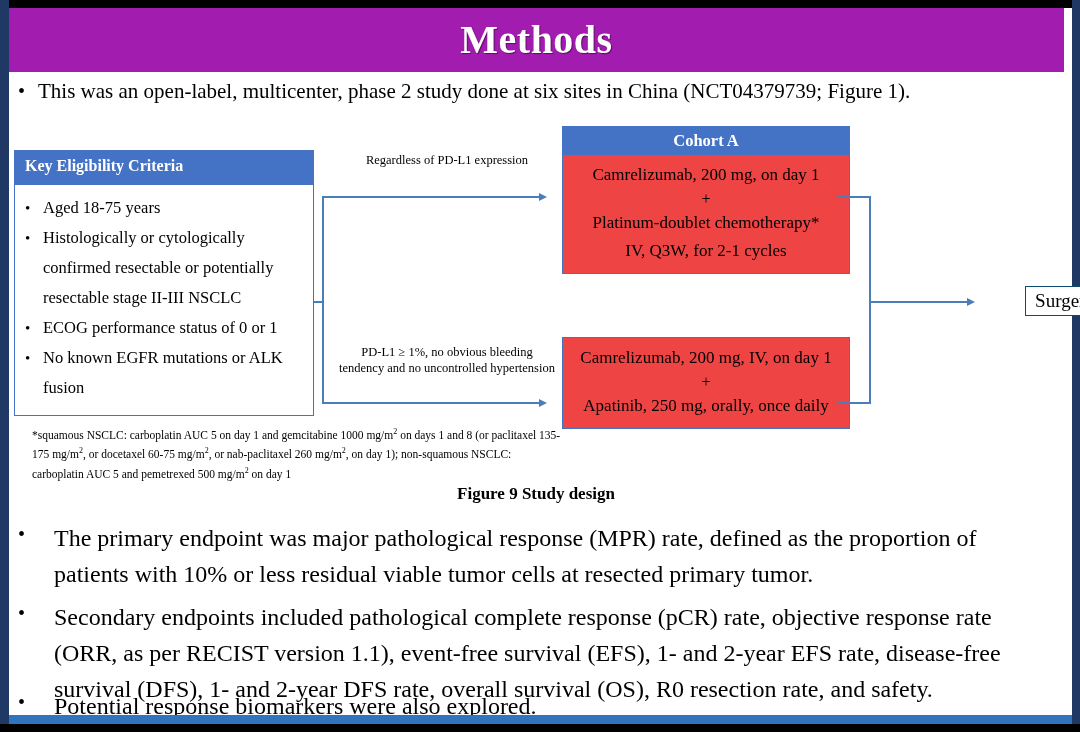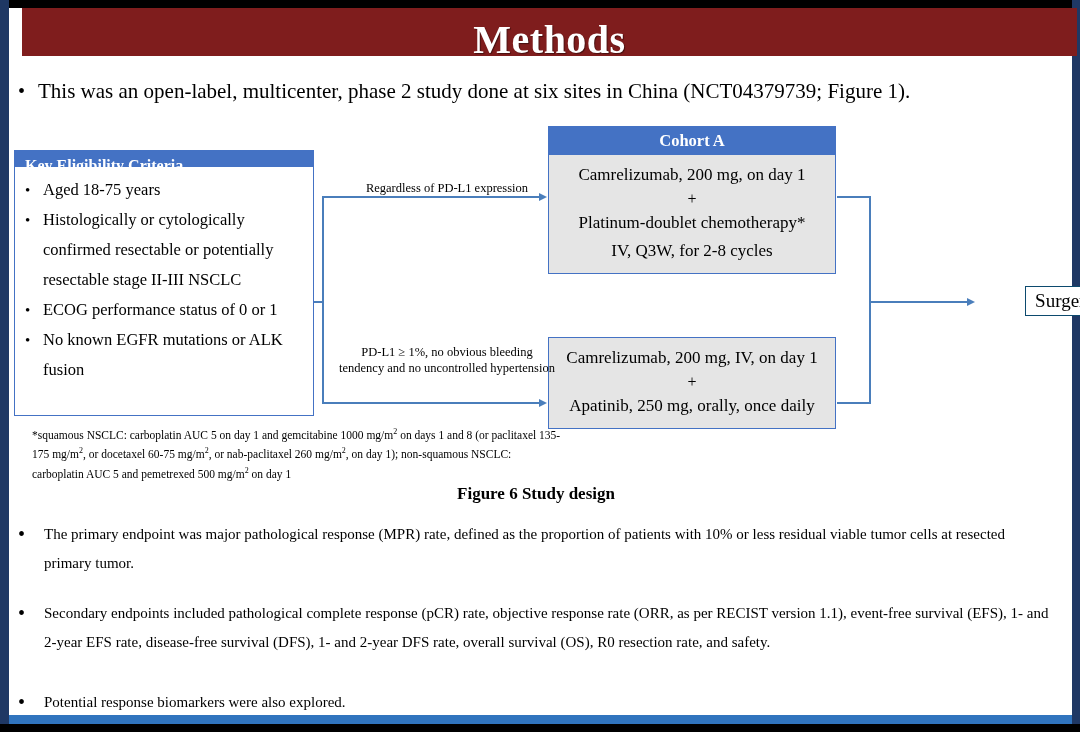--- a/index.html
+++ b/index.html
@@ -3,61 +3,61 @@
 <meta charset="utf-8">
 <style>
   html,body{margin:0;padding:0;background:#000;}
   body{width:1080px;height:732px;overflow:hidden;font-family:"Liberation Serif",serif;}
 
   .slide{position:absolute;left:0;top:0;width:1080px;height:732px;background:#000;}
   .edge-left{position:absolute;left:0;top:0;width:9px;height:732px;background:#1f3864;}
   .edge-right{position:absolute;right:0;top:0;width:8px;height:732px;background:#1f3864;}
   .page{position:absolute;left:9px;top:8px;width:1063px;height:716px;background:#ffffff;}
 
-  .title-bar{position:absolute;left:9px;top:8px;width:1055px;height:48px;background:#7f1d1d;margin-left:13px;}
+  .title-bar{position:absolute;left:9px;top:8px;width:1055px;height:64px;background:#a21caf;}
   .title-text{position:absolute;left:0;top:0;width:1055px;height:64px;line-height:64px;text-align:center;
     color:#ffffff;font-size:40px;font-weight:bold;font-family:"Liberation Serif",serif;
     text-shadow:1px 1px 1px rgba(0,0,0,.45);letter-spacing:.5px;}
 
   .bottom-bar{position:absolute;left:9px;top:715px;width:1063px;height:9px;background:#3074be;}
   .bottom-black{position:absolute;left:0;top:724px;width:1080px;height:8px;background:#000;}
 
   
   .bullet-row{position:absolute;display:flex;align-items:flex-start;}
   .bdot{width:20px;flex:0 0 20px;font-size:20px;line-height:26px;color:#000;}
   .btext{font-size:21px;line-height:27px;color:#000;text-align:left;}
 
   .top-bullet{left:18px;top:78px;width:1030px;}
 
   
   .elig{position:absolute;left:14px;top:150px;width:300px;height:266px;border:1px solid #4472c4;background:#fff;box-sizing:border-box;}
-  .elig-head{height:16px;background:#4472c4;color:#fff;font-weight:bold;font-size:16px;line-height:30px;padding-left:10px;box-sizing:border-box;}
+  .elig-head{height:34px;background:#4472c4;color:#fff;font-weight:bold;font-size:16px;line-height:30px;padding-left:10px;box-sizing:border-box;}
   .elig-body{padding:8px 6px 4px 10px;}
   .elig-item{display:flex;align-items:flex-start;font-size:16.5px;line-height:30px;color:#000;}
   .elig-item .d{flex:0 0 18px;font-size:15px;}
   .elig-item .t{flex:1;}
 
   .footnote{position:absolute;left:32px;top:424px;width:530px;font-size:11.5px;line-height:15.5px;color:#000;text-align:left;}
   .footnote sup{font-size:8px;vertical-align:super;}
 
   
-  .cohort{position:absolute;width:288px;border:1px solid #4472c4;background:#e5e5e5;box-sizing:border-box;}
+  .cohort{position:absolute;width:288px;border:1px solid #4472c4;background:#ef4444;box-sizing:border-box;margin-left:14px;}
   .cohort-head{height:28px;background:#4472c4;color:#fff;font-weight:bold;font-size:16.5px;line-height:28px;text-align:center;}
   .cohort-body{padding:6px 4px 8px 4px;text-align:center;font-size:17px;line-height:28px;color:#000;}
   .cohort-a{left:548px;top:126px;}
   .cohort-b{left:548px;top:337px;}
   .plus{line-height:20px;font-size:16px;}
 
   
   .surgery{position:absolute;left:977px;top:286px;width:80px;height:30px;border:1px solid #0c4a6e;background:#fff;
     box-sizing:border-box;text-align:center;font-size:19px;line-height:28px;color:#000;margin-left:48px;}
 
   
   .conn-label{position:absolute;text-align:center;font-size:12.5px;line-height:16px;color:#000;}
-  .lab-pdl1-any{left:362px;top:152px;width:170px;margin-top:28px;}
+  .lab-pdl1-any{left:362px;top:152px;width:170px;}
   .lab-pdl1-pos{left:338px;top:344px;width:218px;}
   .lab-radio{left:872px;top:256px;width:100px;}
 
   
   .ln{position:absolute;background:#4a7ebb;}
   .v-left{left:322px;top:196px;width:1.6px;height:208px;}
   .h-in{left:314px;top:301px;width:9px;height:1.6px;}
   .h-a{left:322px;top:196px;width:218px;height:1.6px;}
   .h-b{left:322px;top:402px;width:218px;height:1.6px;}
   
@@ -72,21 +72,21 @@
   .ar-b{left:539px;top:398.5px;}
   .ar-s{left:967px;top:297.5px;}
 
   
   .fig-cap{position:absolute;left:0;top:484px;width:1072px;text-align:center;font-size:17px;font-weight:bold;color:#000;}
 
   
   .b1{left:18px;top:520px;width:1036px;}
   .b2{left:18px;top:599px;width:1040px;}
   .b3{left:18px;top:688px;width:900px;}
-  .b1 .btext,.b2 .btext,.b3 .btext{font-size:15px;line-height:29px;}
+  .b1 .btext,.b2 .btext,.b3 .btext{font-size:24px;line-height:36px;margin-left:10px;}
   .b1 .bdot,.b2 .bdot,.b3 .bdot{line-height:29px;flex:0 0 26px;width:26px;}
 </style>
 </head>
 <body>
 
 <div class="slide">
 
   <div class="page"></div>
   <div class="edge-left"></div>
   <div class="edge-right"></div>
@@ -123,21 +123,21 @@
   </div>
 
   <div class="footnote"><span>*squamous NSCLC: carboplatin AUC 5 on day 1 and gemcitabine 1000 mg/m</span><sup>2</sup><span> on days 1 and 8 (or paclitaxel 135-175  mg/m</span><sup>2</sup><span>, or docetaxel 60-75 mg/m</span><sup>2</sup><span>, or nab-paclitaxel 260 mg/m</span><sup>2</sup><span>, on day 1); non-squamous NSCLC: carboplatin AUC 5 and pemetrexed 500 mg/m</span><sup>2</sup><span> on day 1</span></div>
 
   <div class="cohort cohort-a">
     <div class="cohort-head">Cohort A</div>
     <div class="cohort-body">
       <div>Camrelizumab, 200 mg, on day 1</div>
       <div class="plus">+</div>
       <div>Platinum-doublet chemotherapy*</div>
-      <div>IV, Q3W, for 2-8 cycles</div>
+      <div>IV, Q3W, for 2-1 cycles</div>
     </div>
   </div>
 
   <div class="cohort cohort-b">
     <div class="cohort-body">
       <div>Camrelizumab, 200 mg, IV, on day 1</div>
       <div class="plus">+</div>
       <div>Apatinib, 250 mg, orally, once daily</div>
     </div>
   </div>
@@ -153,21 +153,21 @@
   <div class="ln h-b2"></div>
   <div class="ln v-right"></div>
   <div class="ln h-surg"></div>
   <div class="arrow ar-s"></div>
 
   <div class="conn-label lab-pdl1-any">Regardless  of PD-L1 expression</div>
   <div class="conn-label lab-pdl1-pos">PD-L1 ≥ 1%, no obvious bleeding tendency  and no uncontrolled  hypertension</div>
 
   <div class="surgery">Surgery</div>
 
-  <div class="fig-cap">Figure 6 Study design</div>
+  <div class="fig-cap">Figure 9 Study design</div>
 
   <div class="bullet-row b1">
     <span class="bdot">•</span>
     <span class="btext">The primary endpoint was major pathological response (MPR) rate, defined as the proportion of patients with 10% or less residual viable tumor cells at resected primary tumor.</span>
   </div>
   <div class="bullet-row b2">
     <span class="bdot">•</span>
     <span class="btext">Secondary endpoints included pathological complete response (pCR) rate, objective response rate (ORR, as per RECIST version 1.1), event-free survival (EFS), 1- and 2-year EFS rate, disease-free survival (DFS), 1- and 2-year DFS rate, overall survival (OS), R0 resection rate, and safety.</span>
   </div>
   <div class="bullet-row b3">

